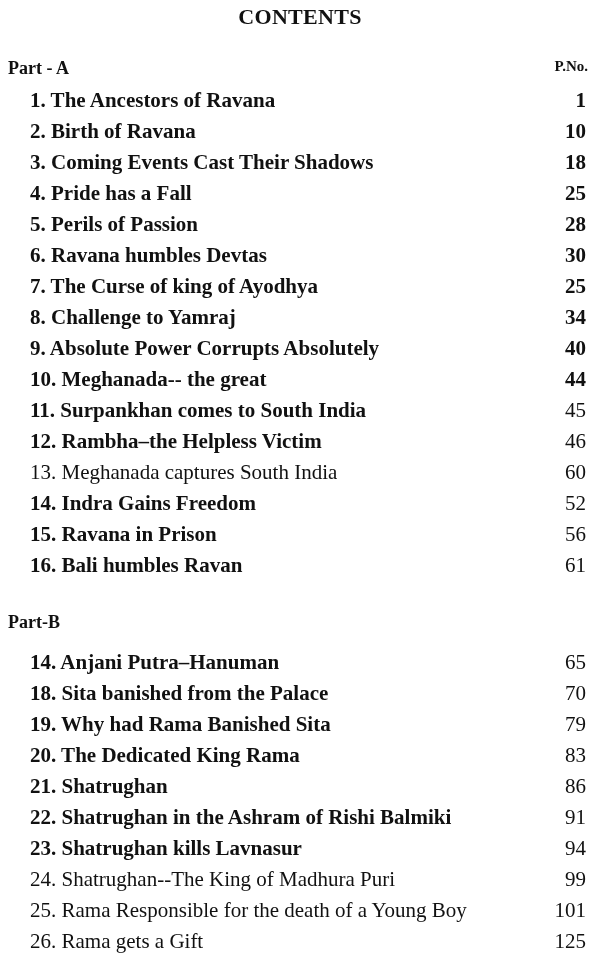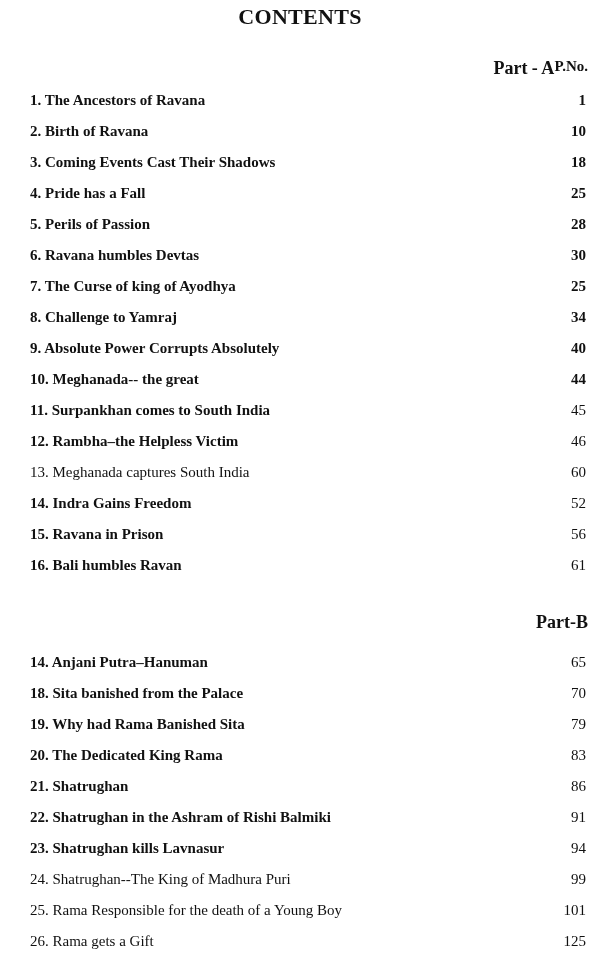--- a/index.html
+++ b/index.html
@@ -31,37 +31,37 @@
       font-size: 22px;
       letter-spacing: 0.3px;
     }
     .part-header {
       position: absolute;
       left: 8px;
       width: 580px;
       font-weight: bold;
       font-size: 18px;
       display: flex;
-      justify-content: flex-end;
+      justify-content: space-between;
     }
     .part-header .pno {
       font-size: 15px;
       margin-right: 0px;
     }
     .toc-list {
       position: absolute;
       left: 30px;
       width: 556px;
     }
     .toc-row {
       height: 31px;
       display: flex;
       justify-content: space-between;
       align-items: baseline;
-      font-size: 15px;
+      font-size: 21px;
       font-weight: bold;
       line-height: 31px;
     }
     .toc-row.light {
       font-weight: normal;
     }
     .toc-row .pg {
       font-weight: bold;
       text-align: right;
       min-width: 40px;

